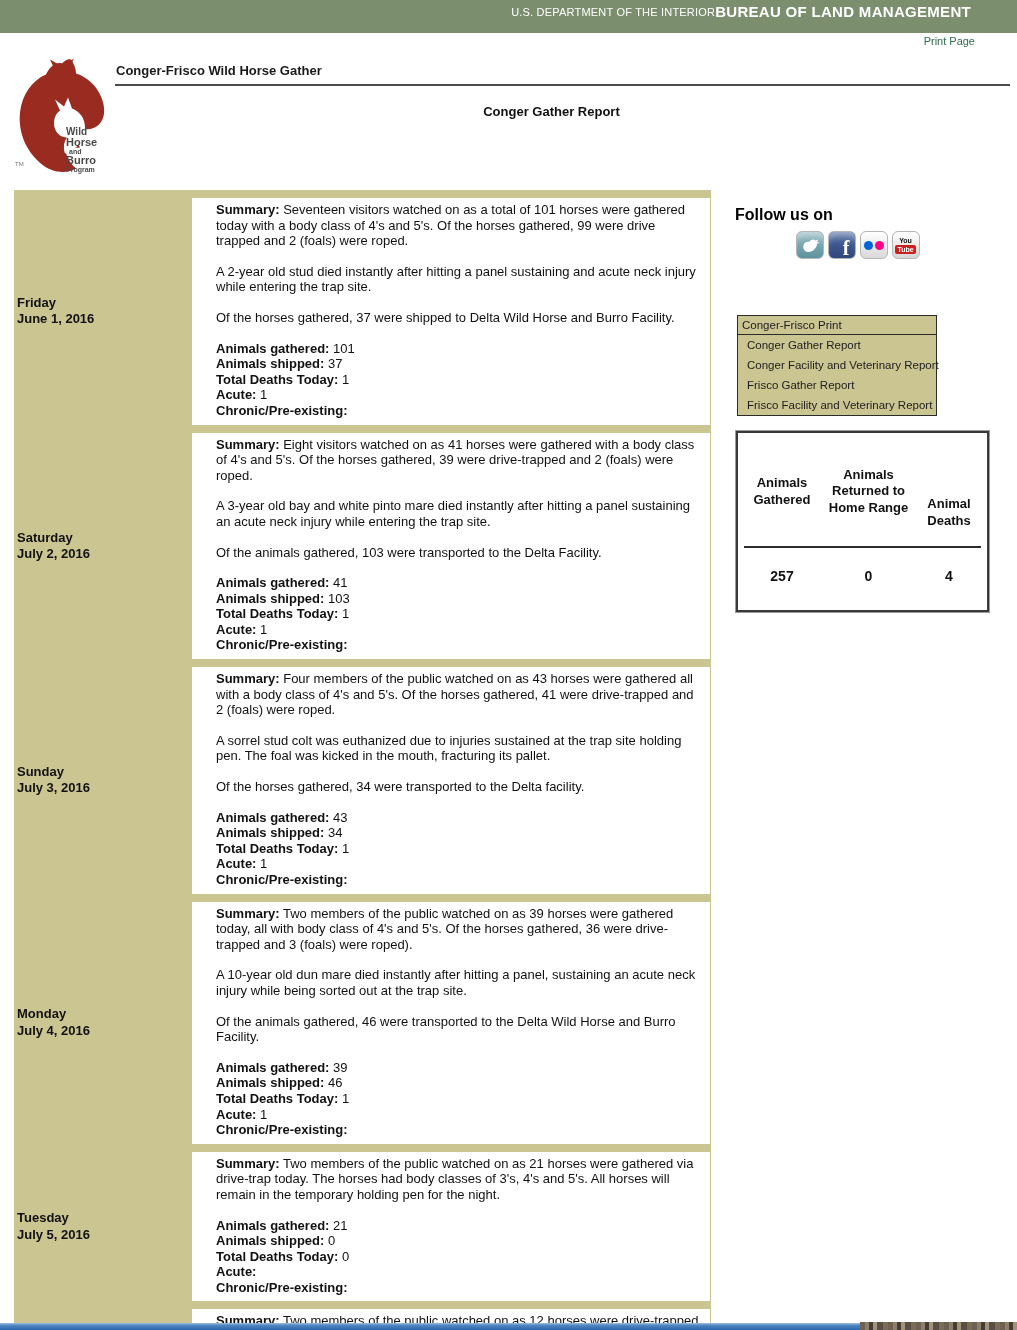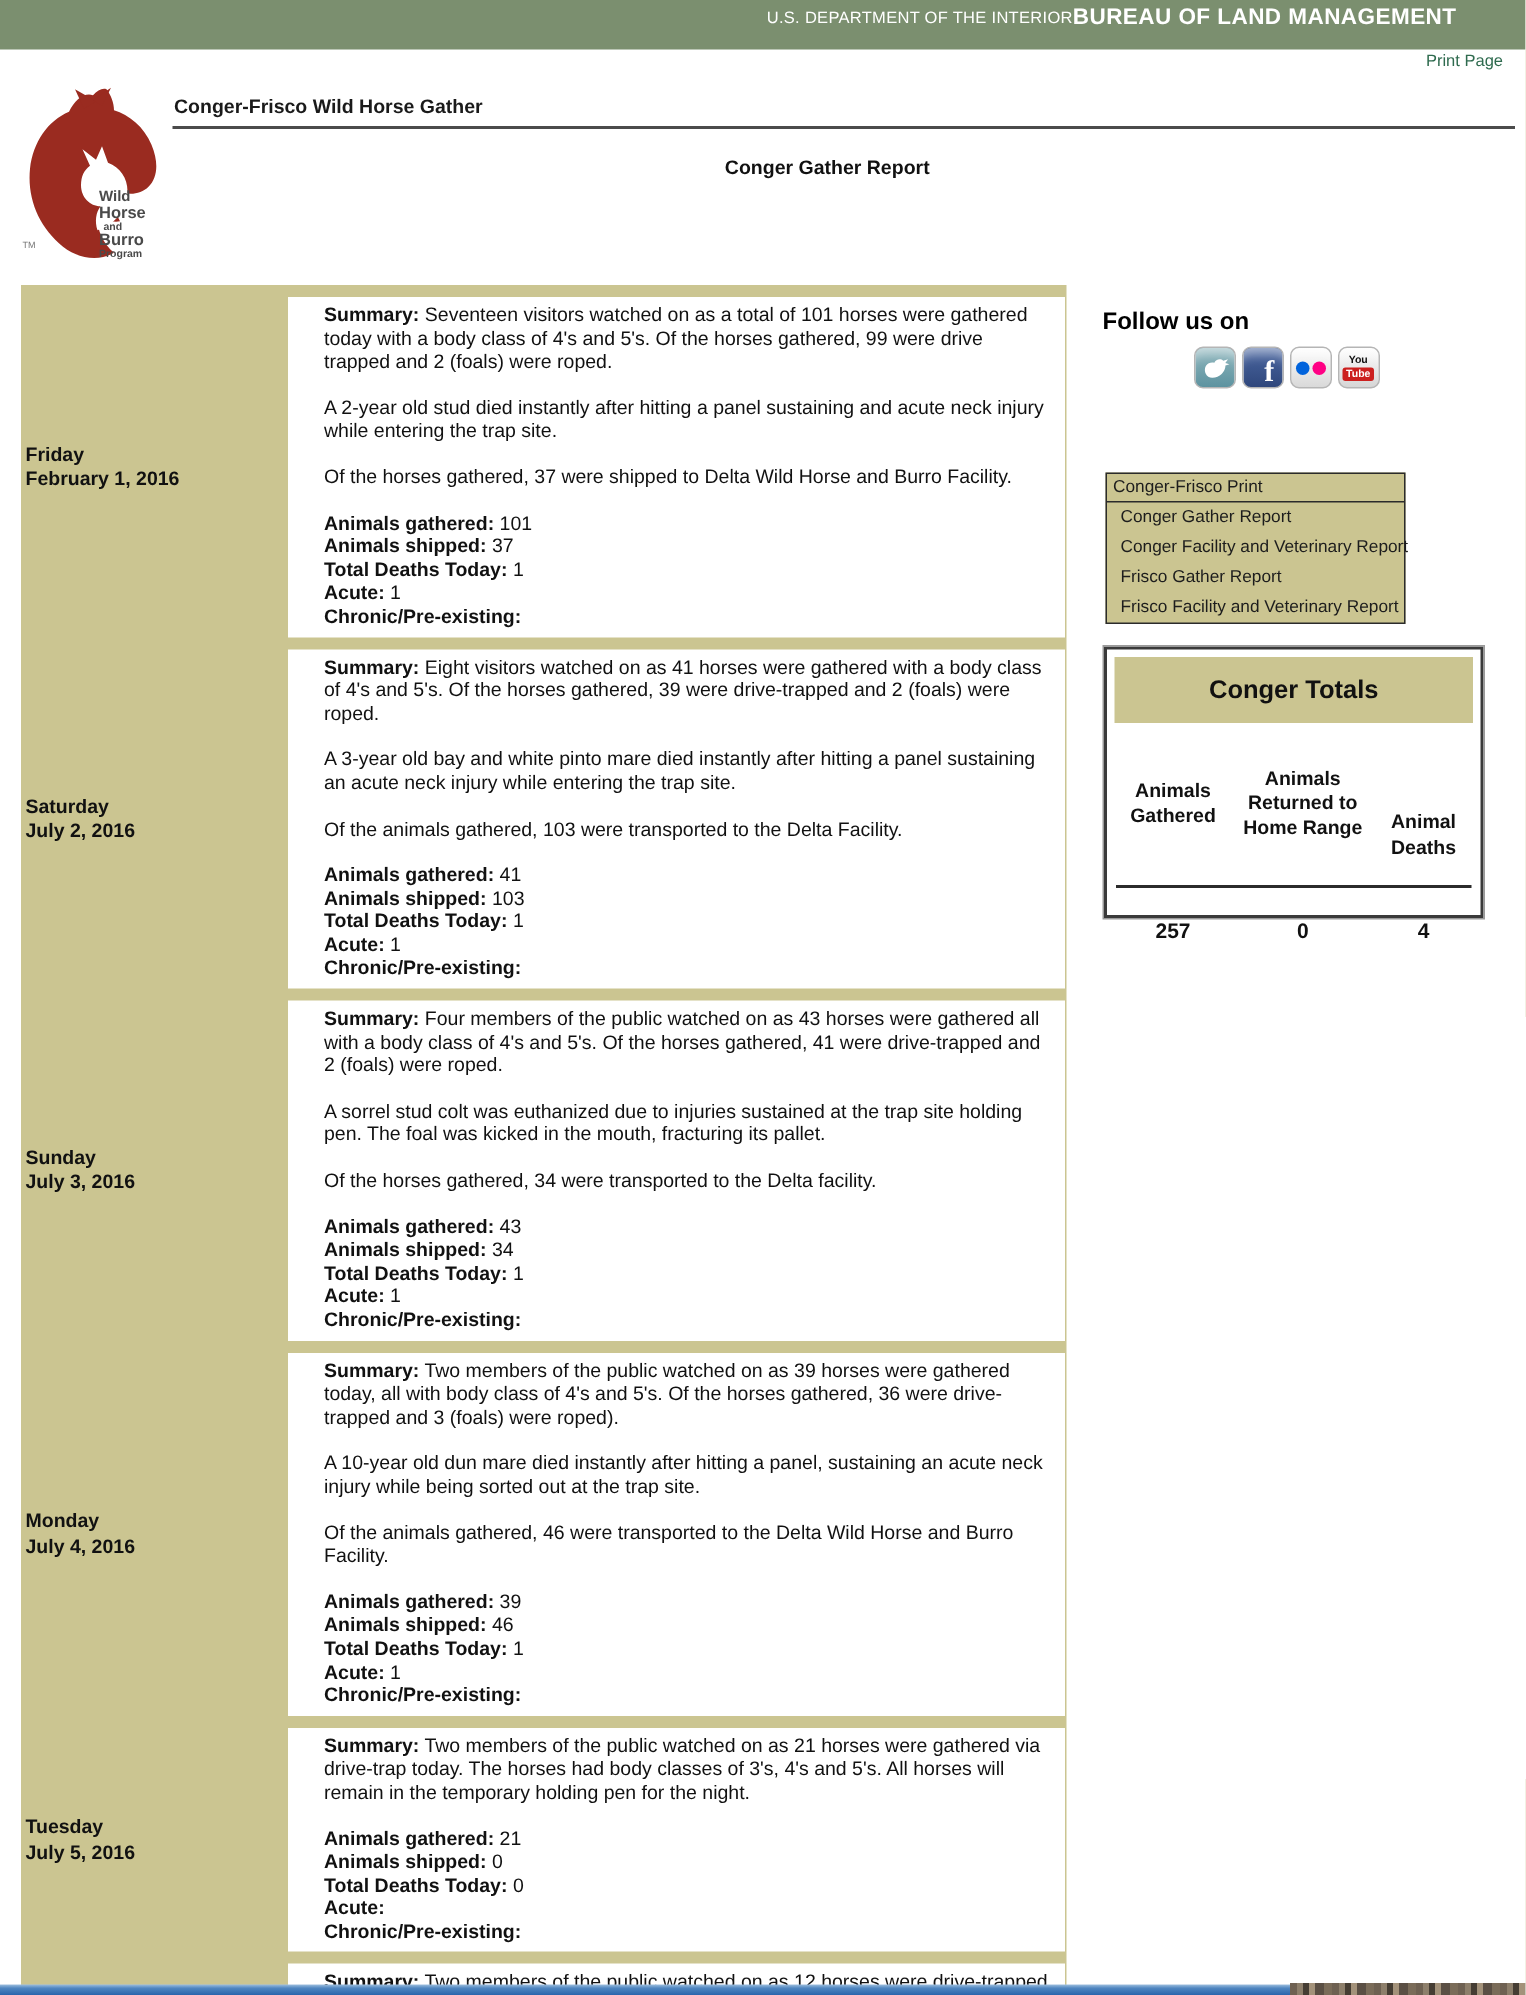--- a/index.html
+++ b/index.html
@@ -14,21 +14,21 @@
   
   .topbar {
     position:absolute; left:0; top:0; width:1017px; height:33px;
     background:#7b8f6f;
     display:flex; justify-content:flex-end; align-items:flex-start;
     padding:3px 46px 0 0; color:#fff; white-space:nowrap;
   }
   .topbar .dept { font-size:11px; letter-spacing:.2px; padding-top:3px; }
   .topbar .agency { font-size:15px; font-weight:bold; letter-spacing:.3px; }
   .print-link {
-    position:absolute; top:35px; right:15px;
+    position:absolute; top:35px; right:42px;
     font-size:11px; color:#2f6b4f; text-decoration:none; cursor:pointer;
   }
   
   .logo { position:absolute; left:14px; top:57px; width:101px; height:118px; }
   .logo svg { position:absolute; left:0; top:0; }
   .logo-text {
     position:absolute; left:52px; top:70px; line-height:1;
     color:#4a4a4a; font-weight:bold; text-align:left;
   }
   .logo-text .l0 { font-size:10px; }
@@ -157,21 +157,21 @@
 
 <div class="page-title">Conger-Frisco Wild Horse Gather</div>
 <div class="title-rule"></div>
 <div class="report-heading">Conger Gather Report</div>
 
 <table class="report-table">
   <tbody id="report-body">
       <tr>
     <td class="date-cell">
       <div class="day">Friday</div>
-      <div class="date">February 1, 2016</div>
+      <div class="date">June 1, 2016</div>
     </td>
     <td class="content-cell">
       <p class="para summary-para"><b class="sum-label">Summary:</b><span class="sum-text"> Seventeen visitors watched on as a total of 101 horses were gathered today with a body class of 4's and 5's. Of the horses gathered, 99 were drive trapped and 2 (foals) were roped.</span></p>
       <div class="extra">
             <p class="para">A 2-year old stud died instantly after hitting a panel sustaining and acute neck injury while entering the trap site.</p>
             <p class="para">Of the horses gathered, 37 were shipped to Delta Wild Horse and Burro Facility.</p>
           </div>
       <div class="stats">
             <div class="stat-line"><b>Animals gathered:</b><span> 101</span></div>
             <div class="stat-line"><b>Animals shipped:</b><span> 37</span></div>
@@ -298,21 +298,20 @@
   <div class="nav-header">Conger-Frisco Print</div>
   <div id="nav-items">
       <div class="nav-item">Conger Gather Report</div>
       <div class="nav-item">Conger Facility and Veterinary Report</div>
       <div class="nav-item">Frisco Gather Report</div>
       <div class="nav-item">Frisco Facility and Veterinary Report</div>
     </div>
 </div>
 
 <div class="totals">
-  <div class="totals-header">Conger Totals</div>
   <div class="totals-cols" id="totals-cols">
       <div class="totals-col">Animals Gathered</div>
       <div class="totals-col">Animals Returned to Home Range</div>
       <div class="totals-col">Animal Deaths</div>
     </div>
   <div class="totals-rule"></div>
   <div class="totals-vals" id="totals-vals">
       <div class="totals-val">257</div>
       <div class="totals-val">0</div>
       <div class="totals-val">4</div>

